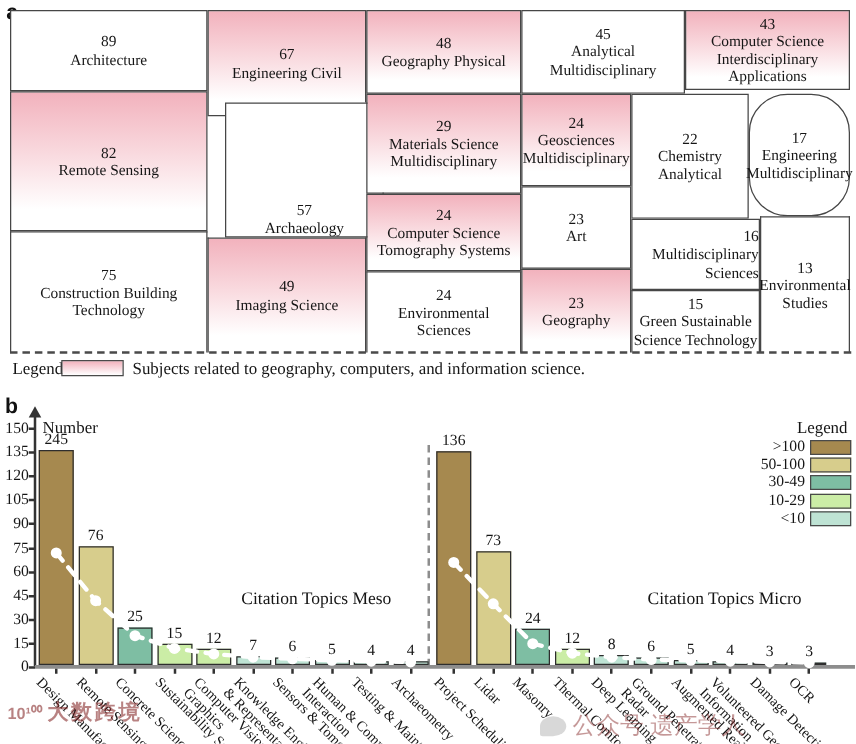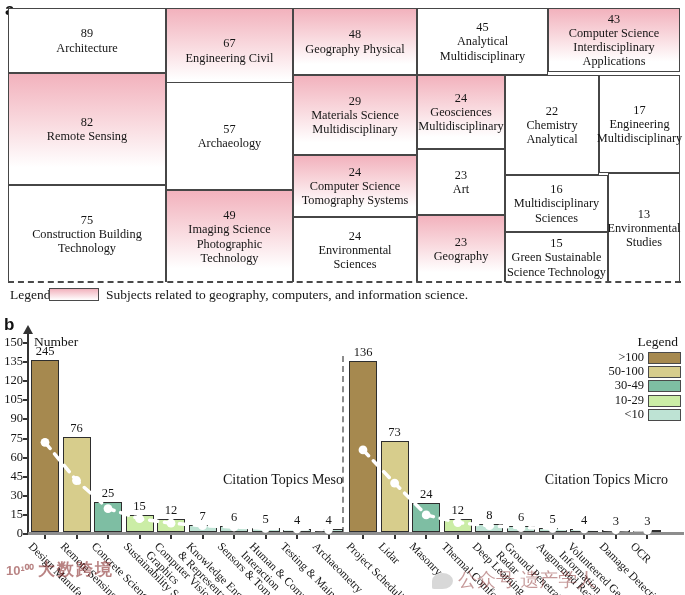--- a/index.html
+++ b/index.html
@@ -24,21 +24,21 @@
   .numlab{position:absolute;left:34px;top:334px;font:13.5px "Liberation Serif",serif;}
   .ytick{position:absolute;width:5px;height:2px;background:#333;}
   .ylab{position:absolute;width:26px;text-align:right;font:12.5px "Liberation Serif",serif;}
   .baseline{position:absolute;left:28px;top:532px;width:656px;height:3px;background:#8d8d8d;}
   .divider{position:absolute;left:342px;top:356px;height:177px;border-left:2.5px dashed #8d8d8d;}
   .bar{position:absolute;box-sizing:border-box;border:1px solid #2e2e2e;}
   .bval{position:absolute;width:44px;text-align:center;font:12.5px "Liberation Serif",serif;}
   .xtick{position:absolute;width:2px;height:4px;background:#333;top:535px;}
   .xlab{position:absolute;top:540px;transform:rotate(45deg);transform-origin:0 0;
         font:11.5px/1.05 "Liberation Serif",serif;white-space:nowrap;}
-  .ctitle{position:absolute;top:472px;width:150px;text-align:right;font:14px "Liberation Serif",serif;}
+  .ctitle{position:absolute;top:472px;width:150px;font:14px "Liberation Serif",serif;}
   #trendsvg{position:absolute;left:0;top:0;pointer-events:none;}
   
   .bleg-title{position:absolute;left:558px;top:334px;width:120px;text-align:right;
               font:13.5px "Liberation Serif",serif;}
   .bleg-lab{position:absolute;left:548px;width:96px;text-align:right;font:12.5px "Liberation Serif",serif;}
   .bleg-sw{position:absolute;left:648px;width:33px;height:12px;box-sizing:border-box;border:1px solid #4a4a4a;}
   
   .wm{position:absolute;color:#7f1d1d;opacity:.55;font-family:"Liberation Sans",sans-serif;}
   .wm-left{left:6px;top:558px;font-size:17px;font-weight:bold;letter-spacing:2px;}
   .wm-left .lg{font-size:13px;letter-spacing:0;margin-right:4px;}
@@ -72,40 +72,40 @@
       <div class="cell pink" style="left: 548px; top: 8px; width: 132px; height: 64px;">
         <div>43</div>
         <div>Computer Science</div>
         <div>Interdisciplinary</div>
         <div>Applications</div>
       </div>
       <div class="cell pink" style="left: 8px; top: 73px; width: 158px; height: 112px;">
         <div>82</div>
         <div>Remote Sensing</div>
       </div>
-      <div class="cell" style="left: 166px; top: 82px; width: 127px; height: 108px;">
+      <div class="cell" style="left: 180px; top: 82px; width: 127px; height: 108px; justify-content: flex-end;">
         <div>57</div>
         <div>Archaeology</div>
       </div>
       <div class="cell pink" style="left: 293px; top: 75px; width: 124px; height: 80px;">
         <div>29</div>
         <div>Materials Science</div>
         <div>Multidisciplinary</div>
       </div>
       <div class="cell pink" style="left: 417px; top: 75px; width: 88px; height: 74px;">
         <div>24</div>
         <div>Geosciences</div>
         <div>Multidisciplinary</div>
       </div>
       <div class="cell" style="left: 505px; top: 75px; width: 94px; height: 100px;">
         <div>22</div>
         <div>Chemistry</div>
         <div>Analytical</div>
       </div>
-      <div class="cell" style="left: 599px; top: 75px; width: 81px; height: 98px;">
+      <div class="cell" style="left: 599px; top: 75px; width: 81px; height: 98px; border-radius: 31px;">
         <div>17</div>
         <div>Engineering</div>
         <div>Multidisciplinary</div>
       </div>
       <div class="cell pink" style="left: 293px; top: 155px; width: 124px; height: 62px;">
         <div>24</div>
         <div>Computer Science</div>
         <div>Tomography Systems</div>
       </div>
       <div class="cell" style="left: 417px; top: 149px; width: 88px; height: 66px;">
@@ -113,32 +113,31 @@
         <div>Art</div>
       </div>
       <div class="cell nobot" style="left: 8px; top: 185px; width: 158px; height: 97px;">
         <div>75</div>
         <div>Construction Building</div>
         <div>Technology</div>
       </div>
       <div class="cell pink nobot" style="left: 166px; top: 190px; width: 127px; height: 92px;">
         <div>49</div>
         <div>Imaging Science</div>
-        <div>Photographic Technology</div>
       </div>
       <div class="cell nobot" style="left: 293px; top: 217px; width: 124px; height: 65px;">
         <div>24</div>
         <div>Environmental</div>
         <div>Sciences</div>
       </div>
       <div class="cell pink nobot" style="left: 417px; top: 215px; width: 88px; height: 67px;">
         <div>23</div>
         <div>Geography</div>
       </div>
-      <div class="cell" style="left: 505px; top: 175px; width: 103px; height: 57px;">
+      <div class="cell" style="left: 505px; top: 175px; width: 103px; height: 57px; align-items: flex-end;">
         <div>16</div>
         <div>Multidisciplinary</div>
         <div>Sciences</div>
       </div>
       <div class="cell nobot" style="left: 505px; top: 232px; width: 103px; height: 50px;">
         <div>15</div>
         <div>Green Sustainable</div>
         <div>Science Technology</div>
       </div>
       <div class="cell nobot" style="left: 608px; top: 173px; width: 72px; height: 109px;">

